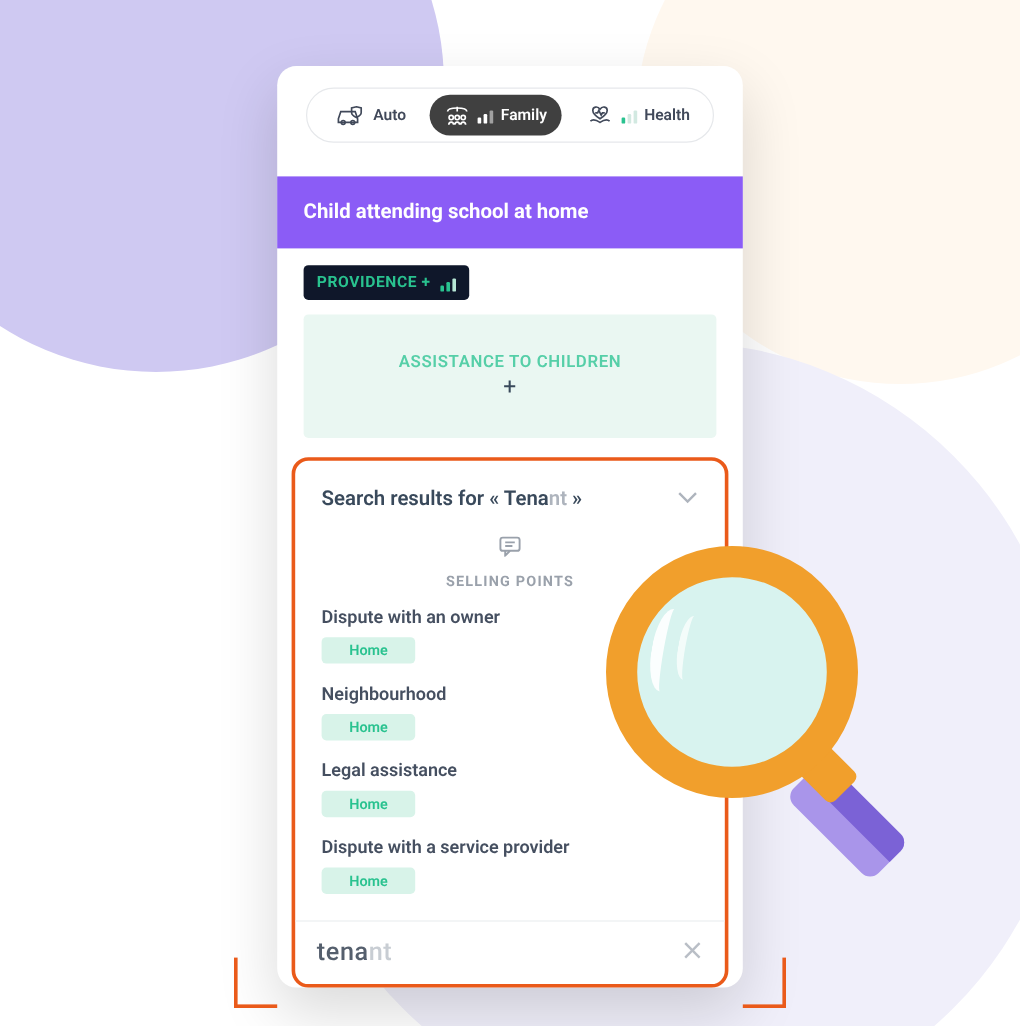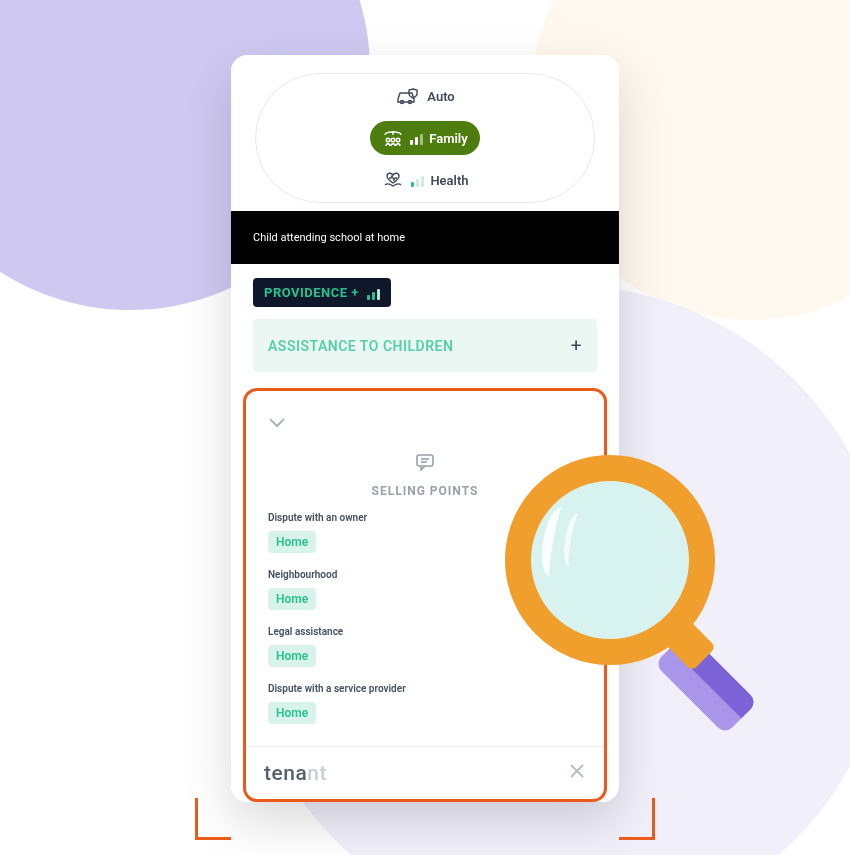--- a/index.html
+++ b/index.html
@@ -5,60 +5,60 @@
   * { box-sizing: border-box; margin: 0; padding: 0; }
   html, body { width: 850px; height: 855px; overflow: hidden; font-family: -apple-system, BlinkMacSystemFont, "Segoe UI", Roboto, sans-serif; }
   body { position: relative; background: #fff; }
 
   .bg-circle-purple { position: absolute; width: 480px; height: 480px; border-radius: 50%; background: #cfc9f2; top: -170px; left: -110px; z-index: 0; }
   .bg-circle-cream { position: absolute; width: 440px; height: 440px; border-radius: 50%; background: #fff8ef; top: -120px; right: -120px; z-index: 0; }
   .bg-circle-lavender { position: absolute; width: 650px; height: 650px; border-radius: 50%; background: #f0effa; top: 285px; left: 240px; z-index: 0; }
 
   .phone-card { position: absolute; top: 55px; left: 231px; width: 388px; background: #fff; border-radius: 16px; box-shadow: 0 20px 50px rgba(0,0,0,0.15); z-index: 2; }
 
-  .tabs { display: flex; gap: 8px; background: #fff; border: 1px solid #e6e8eb; border-radius: 999px; padding: 5px 7px; margin: 18px 24px 8px; justify-content: space-between; align-items: center; flex-direction: column; }
+  .tabs { display: flex; gap: 8px; background: #fff; border: 1px solid #e6e8eb; border-radius: 999px; padding: 5px 7px; margin: 18px 24px 28px; justify-content: flex-end; align-items: center; }
   .tab { display: flex; align-items: center; gap: 6px; padding: 7px 12px; border-radius: 999px; cursor: pointer; color: #41495a; }
-  .tab.active { background: #4d7c0f; color: #fff; }
+  .tab.active { background: #404040; color: #fff; }
   .tab .tab-label { font-size: 13px; font-weight: 600; }
   .tab .icon-slot { display: flex; align-items: center; }
   .tab .mini-bars { display: flex; align-items: flex-end; gap: 2px; height: 14px; }
   .tab .mini-bars span { width: 3px; border-radius: 1px; }
   .tab .mini-bars .b1 { height: 5px; }
   .tab .mini-bars .b2 { height: 8px; }
   .tab .mini-bars .b3 { height: 11px; }
   .tab.active .mini-bars span { background: #fff; }
   .tab.active .mini-bars .b3 { background: rgba(255,255,255,0.5); }
   .tab:not(.active) .mini-bars span { background: #29c28f; }
   .tab:not(.active) .mini-bars .b2, .tab:not(.active) .mini-bars .b3 { background: #d2e9e1; }
 
-  .green-banner { background: #000000; color: #fff; padding: 20px 22px; font-weight: 400; font-size: 11px; }
+  .green-banner { background: #8b5cf6; color: #fff; padding: 20px 22px; font-weight: 700; font-size: 17px; }
 
   .plan-row { display: inline-flex; align-items: center; gap: 8px; margin: 14px 22px 0; padding: 7px 11px; background: #0f172a; color: #29c28f; font-weight: 700; font-size: 13px; letter-spacing: 0.5px; border-radius: 4px; }
   .plan-bars { display: flex; align-items: flex-end; gap: 2px; height: 14px; }
   .plan-bars span { width: 3px; border-radius: 1px; background: #29c28f; }
   .plan-bars .p1 { height: 5px; }
   .plan-bars .p2 { height: 8px; }
   .plan-bars .p3 { height: 11px; background: #b6e6d5; }
 
-  .assist-row { display: flex; align-items: center; justify-content: space-between; margin: 12px 22px 16px; padding: 15px 15px; background: #eaf7f2; color: #56cfa8; font-weight: 600; font-size: 14px; letter-spacing: 0.5px; border-radius: 4px; cursor: pointer; }
+  .assist-row { display: flex; align-items: center; justify-content: space-between; margin: 12px 22px 16px; padding: 32px 15px; background: #eaf7f2; color: #56cfa8; font-weight: 600; font-size: 14px; letter-spacing: 0.5px; border-radius: 4px; cursor: pointer; flex-direction: column; }
   .plus-icon { color: #39495b; font-size: 19px; font-weight: 400; }
 
   .search-panel { margin: 0 12px 0; border: 3px solid #ea5a1a; border-radius: 14px; background: #fff; padding: 0; position: relative; }
   .search-header { display: flex; justify-content: space-between; align-items: center; padding: 22px 22px 20px; color: #39495b; font-size: 17px; font-weight: 600; }
   .search-header .query-line { display: inline; }
   .search-header .q-typed { color: #39495b; }
   .search-header .q-rest { color: #aeb4bd; }
   .chev { color: #aeb4bd; }
 
   .selling-points { display: flex; align-items: center; gap: 10px; padding: 0 22px 14px; color: #9aa1ab; font-size: 12px; font-weight: 700; letter-spacing: 1px; flex-direction: column; }
   .sp-icon { color: #9aa1ab; }
 
   .result-item { padding: 0 22px 16px; }
-  .result-title { color: #454f60; font-weight: 600; font-size: 10px; margin-bottom: 8px; cursor: pointer; }
-  .tag { display: inline-block; background: #d8f3e9; color: #29c28f; font-size: 12px; font-weight: 600; padding: 4px 8px; border-radius: 4px; }
+  .result-title { color: #454f60; font-weight: 600; font-size: 15px; margin-bottom: 8px; cursor: pointer; }
+  .tag { display: inline-block; background: #d8f3e9; color: #29c28f; font-size: 12px; font-weight: 600; padding: 4px 23px; border-radius: 4px; }
 
   .search-input-frame { margin-top: 6px; border-top: 1px solid #eceef0; display: flex; align-items: center; padding: 14px 18px; }
   .search-input-frame .typed { color: #555f6d; font-size: 21px; font-weight: 500; letter-spacing: 0.5px; }
   .search-input-frame .ghost { color: #c8cdd3; font-size: 21px; font-weight: 500; letter-spacing: 0.5px; }
   .clear-x { margin-left: auto; color: #b9bec6; cursor: pointer; }
 
   .bracket { position: absolute; width: 3px; background: #ea5a1a; z-index: 3; }
   .bracket.h { height: 3px; width: 36px; }
   .corner-bl-v { left: 195px; top: 798px; height: 42px; width:3px; }
   .corner-bl-h { left: 195px; top: 837px; }
@@ -142,20 +142,23 @@
       </span>
   </div>
 
   <div class="assist-row">
     <span>ASSISTANCE TO CHILDREN</span>
     <span class="plus-icon">+</span>
   </div>
 
   <div class="search-panel">
     <div class="search-header">
+      <span class="query-line">
+        <span>Search results for « </span><span class="q-typed">Tena</span><span class="q-rest">nt</span><span> »</span>
+      </span>
       <span class="chev">
         <svg width="18" height="12" viewBox="0 0 18 12" fill="none" stroke="#aeb4bd" stroke-width="2">
             <path d="M2 2 L9 9 L16 2"></path>
           </svg>
       </span>
     </div>
 
     <div class="selling-points">
       <span class="sp-icon">
         <svg width="20" height="18" viewBox="0 0 20 18" fill="none" stroke="#9aa1ab" stroke-width="1.6">

